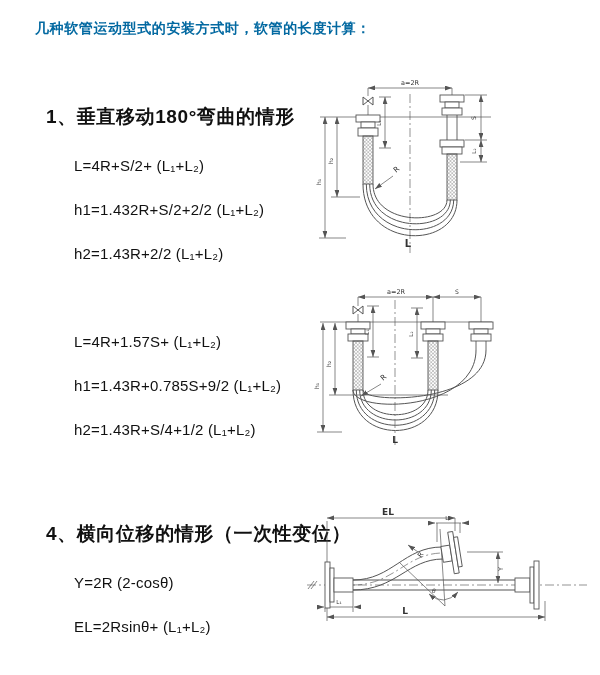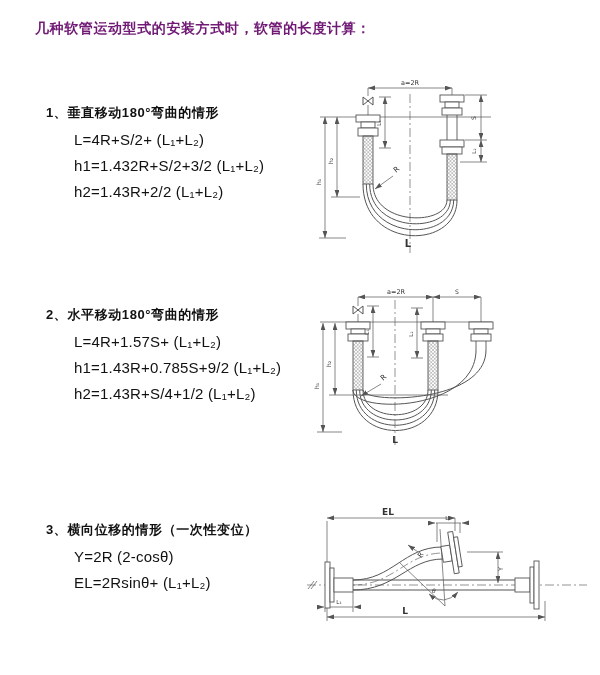--- a/index.html
+++ b/index.html
@@ -3,57 +3,56 @@
 <meta charset="utf-8">
 <style>
   html,body{margin:0;padding:0;}
   body{
     width:600px;height:675px;background:#ffffff;position:relative;overflow:hidden;
     font-family:"Liberation Sans","DejaVu Sans",sans-serif;color:#1a1a1a;
   }
   .page{position:absolute;inset:0;background:#fff;}
   .doc-title{
     position:absolute;left:35px;top:20px;font-size:14px;font-weight:bold;
-    letter-spacing:.6px;color:#701a75;
+    letter-spacing:.6px;color:#0369a1;
   }
   .sec{position:absolute;left:46px;}
-  .sec-head{font-size:13px;font-weight:bold;letter-spacing:.6px;color:#111;}
+  .sec-head{font-size:19px;font-weight:bold;letter-spacing:.6px;color:#111;}
   .formula{
-    margin:9px 0 0 28px;font-size:15px;letter-spacing:.2px;color:#111;white-space:pre;
+    margin:27px 0 0 28px;font-size:15px;letter-spacing:.2px;color:#111;white-space:pre;
   }
   .diagram{position:absolute;}
   svg text{font-family:"DejaVu Sans","Liberation Sans",sans-serif;fill:#333;}
   svg .obj{stroke:#555;stroke-width:1;fill:none;}
   svg .fit{stroke:#555;stroke-width:.9;fill:#fff;}
   svg .dim{stroke:#555;stroke-width:.7;fill:none;}
   svg .cl{stroke:#666;stroke-width:.7;fill:none;stroke-dasharray:9 3 2 3;}
 </style>
 </head>
 <body>
 
 <div class="page">
 
   <div class="doc-title">几种软管运动型式的安装方式时，软管的长度计算：</div>
 
   <section class="sec" style="top:104px">
     <div class="sec-head">1、垂直移动180°弯曲的情形</div>
     <div class="formula">L=4R+S/2+ (L₁+L₂)</div>
-    <div class="formula">h1=1.432R+S/2+3/2 (L₁+L₂)</div>
+    <div class="formula">h1=1.432R+S/2+2/2 (L₁+L₂)</div>
     <div class="formula">h2=1.43R+2/2 (L₁+L₂)</div>
   </section>
 
   <section class="sec" style="top:306px">
-    <div class="sec-head">2、水平移动180°弯曲的情形</div>
     <div class="formula">L=4R+1.57S+ (L₁+L₂)</div>
     <div class="formula">h1=1.43R+0.785S+9/2 (L₁+L₂)</div>
     <div class="formula">h2=1.43R+S/4+1/2 (L₁+L₂)</div>
   </section>
 
   <section class="sec" style="top:521px">
-    <div class="sec-head">3、横向位移的情形（一次性变位）</div>
+    <div class="sec-head">4、横向位移的情形（一次性变位）</div>
     <div class="formula">Y=2R (2-cosθ)</div>
     <div class="formula">EL=2Rsinθ+ (L₁+L₂)</div>
   </section>
 
   <svg class="diagram" style="left:300px;top:70px" width="210" height="195" viewBox="0 0 210 195">
     <defs>
       <marker id="ar1" markerWidth="8" markerHeight="6" refX="7" refY="2.4" orient="auto-start-reverse" markerUnits="userSpaceOnUse">
         <path d="M0,0 L7,2.4 L0,4.8 Z" fill="#555"></path>
       </marker>
       <pattern id="p1" width="3.5" height="3.5" patternUnits="userSpaceOnUse">

